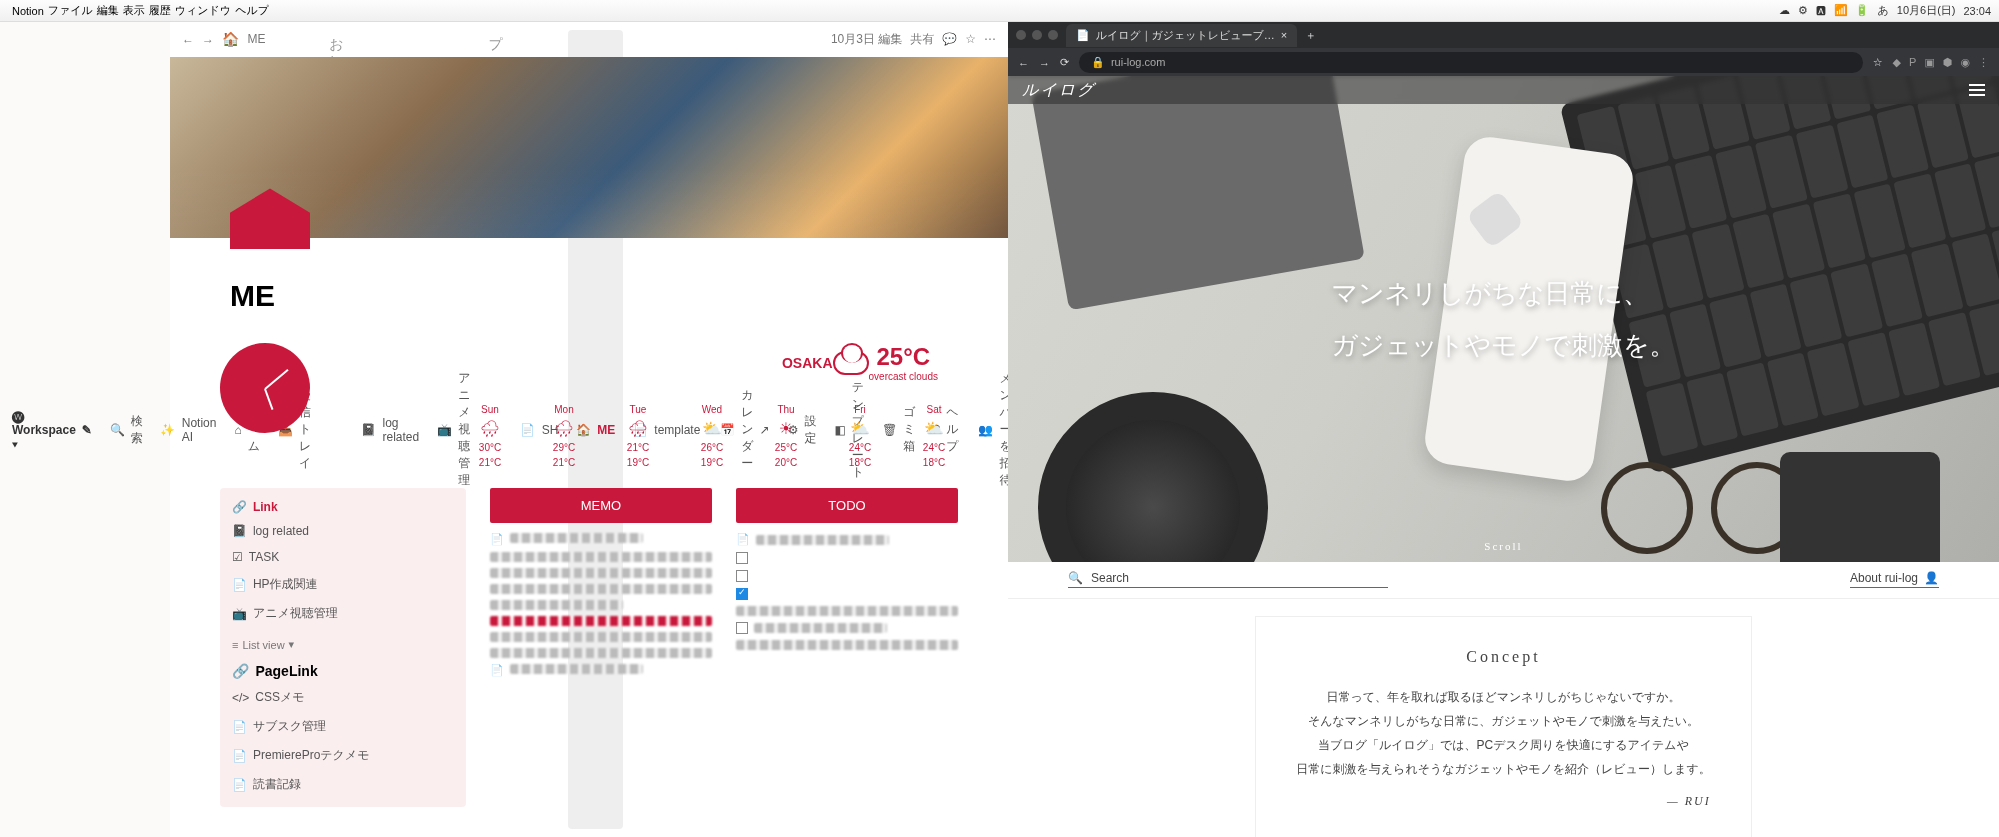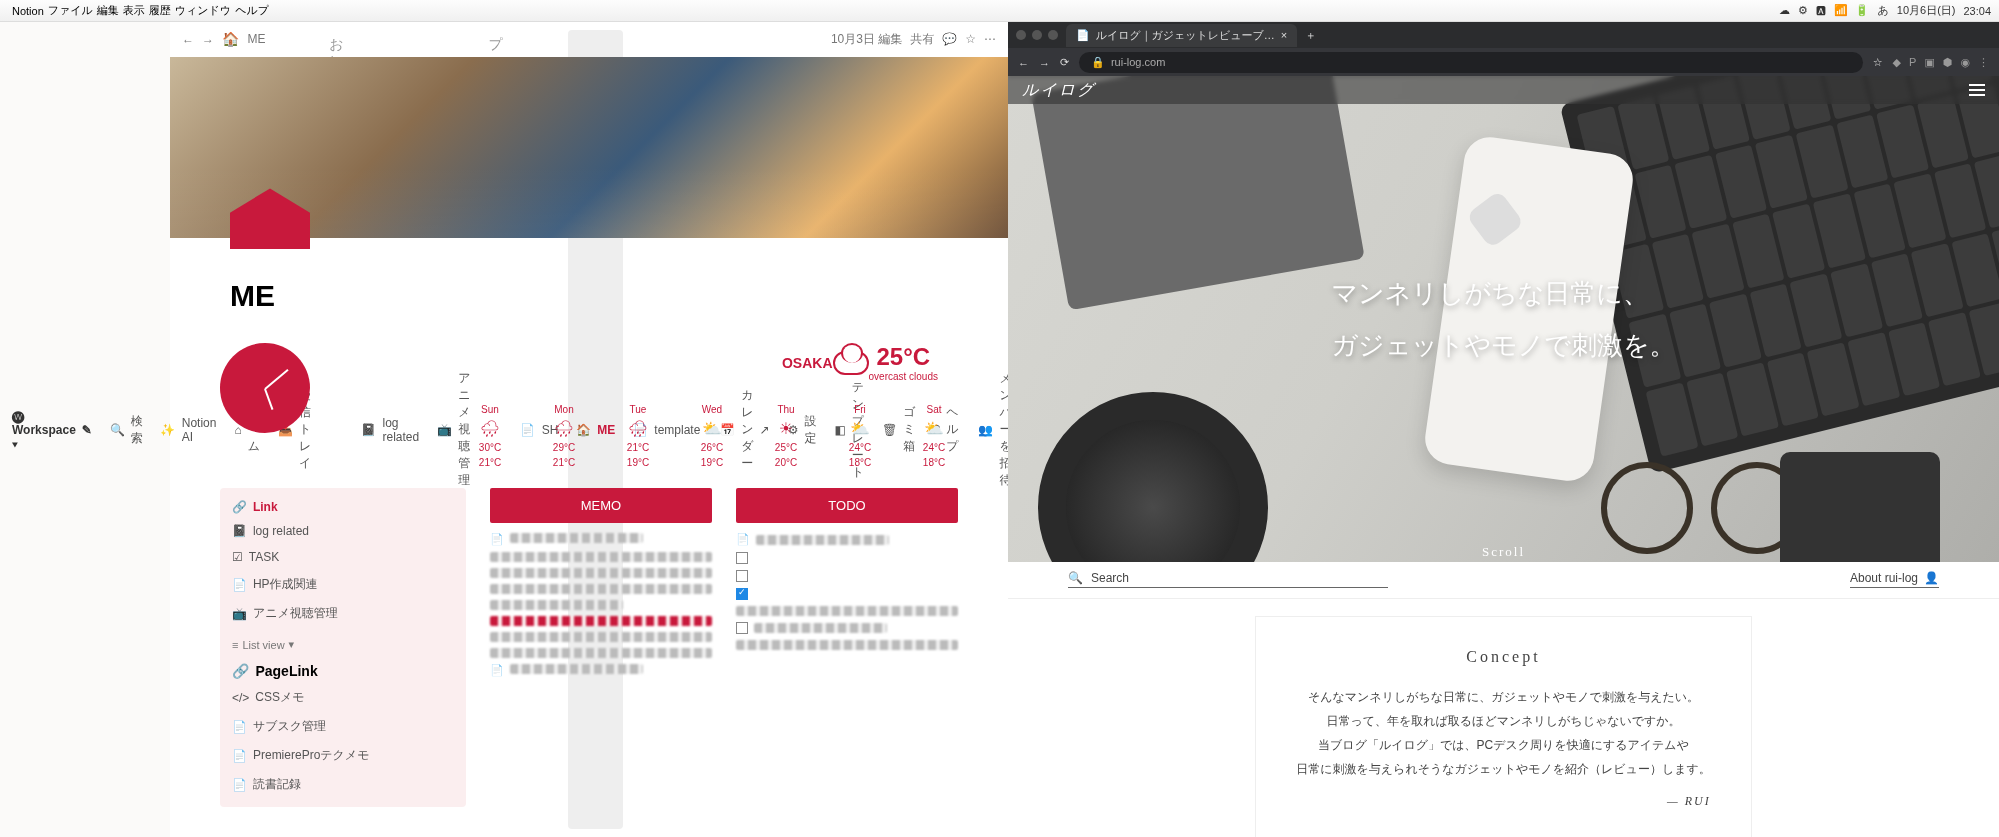--- a/index.html
+++ b/index.html
@@ -80,21 +80,21 @@
 .glasses::after{left:110px;}
 .hero-text{position:relative;z-index:2;color:#fff;font-size:26px;line-height:2;text-align:left;text-shadow:0 2px 6px rgba(0,0,0,0.4);font-weight:500;}
 .searchbar{height:40px;border-bottom:1px solid #eee;display:flex;align-items:center;justify-content:space-between;padding:0 60px;font-size:12px;color:#444;}
 .search-left{display:flex;align-items:center;gap:8px;flex:1;max-width:320px;border-bottom:1px solid #666;padding-bottom:2px;}
 .about-right{display:flex;align-items:flex-end;gap:6px;border-bottom:1px solid #666;padding-bottom:2px;}
 .concept-block{background:#fff;padding:24px 40px;margin:18px auto 0;max-width:800px;text-align:center;font-size:12px;color:#444;line-height:2;box-shadow:0 0 0 1px #eee;}
 .concept-title{font-family:serif;font-size:16px;letter-spacing:3px;margin-bottom:12px;}
 .sig{text-align:right;font-style:italic;font-family:Liberation Serif, serif;margin-top:8px;letter-spacing:2px;}
 .hamburger{display:flex;flex-direction:column;gap:3px;}
 .hamburger span{width:16px;height:2px;background:#fff;}
-.scroll-ind{position:absolute;bottom:2px;left:50%;transform:translateX(-50%);color:#fff;font-size:13px;letter-spacing:2px;text-align:center;font-family:serif;}
+.scroll-ind{position:absolute;bottom:10px;left:50%;transform:translateX(-50%);color:#fff;font-size:11px;letter-spacing:2px;text-align:center;font-family:serif;}
 </style>
 </head>
 <body>
 
 <div class="menubar">
   <div class="menubar-left">
     <span class="apple"></span>
     <span>Notion</span>
     <span>ファイル</span>
     <span>編集</span>
@@ -392,21 +392,21 @@
           <div>ガジェットやモノで刺激を。</div>
         </div>
         <div class="scroll-ind">Scroll</div>
       </div>
       <div class="searchbar">
         <div class="search-left">🔍 <span>Search</span></div>
         <div class="about-right"><span>About rui-log</span> 👤</div>
       </div>
       <div class="concept-block">
         <div class="concept-title">Concept</div>
+        <div>日常って、年を取れば取るほどマンネリしがちじゃないですか。</div>
         <div>そんなマンネリしがちな日常に、ガジェットやモノで刺激を与えたい。</div>
-        <div>日常って、年を取れば取るほどマンネリしがちじゃないですか。</div>
         <div>当ブログ「ルイログ」では、PCデスク周りを快適にするアイテムや</div>
         <div>日常に刺激を与えられそうなガジェットやモノを紹介（レビュー）します。</div>
         <div class="sig">— RUI</div>
       </div>
     </div>
   </div>
 </div>
 
 </body></html>

